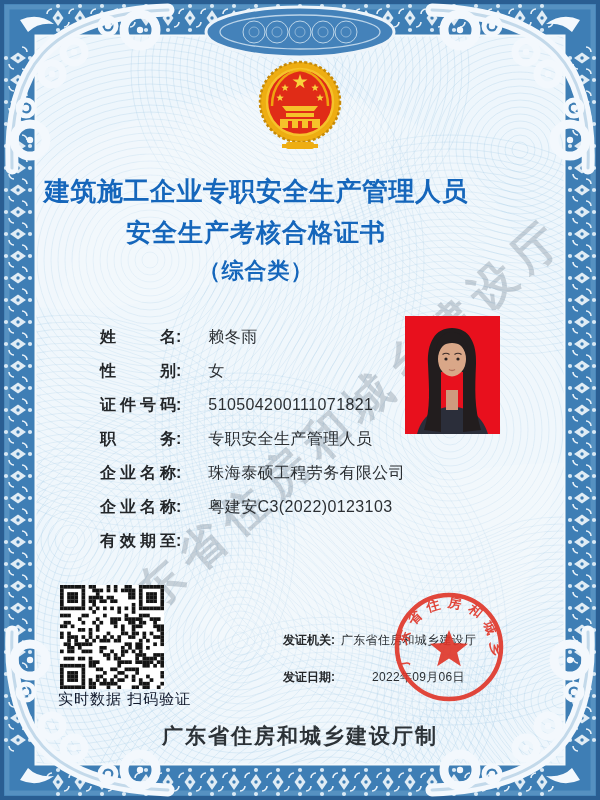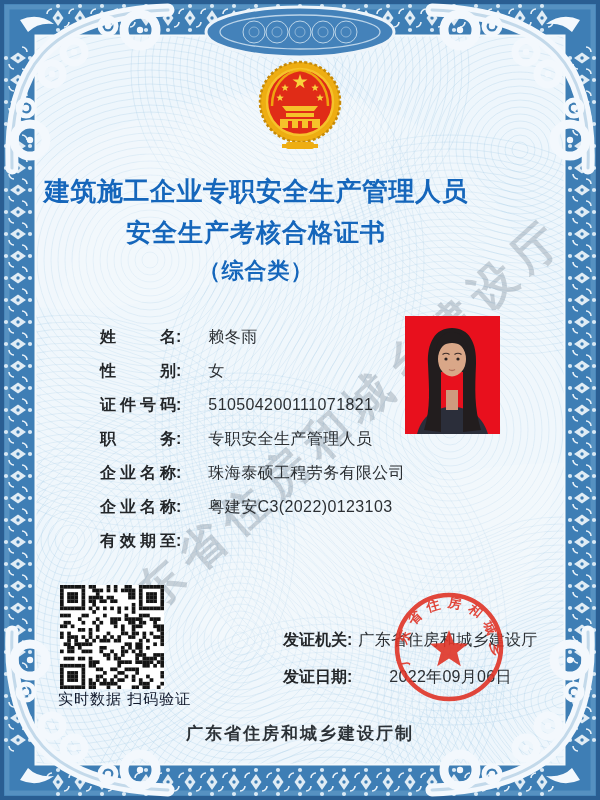--- a/index.html
+++ b/index.html
@@ -26,26 +26,26 @@
   .fields{left:100px;top:320px;width:330px;z-index:2;}
   .frow{display:flex;align-items:center;height:34px;font-size:16px;color:#2b2f33;}
   .flabel{display:inline-block;width:76px;font-weight:800;color:#232629;
           text-align:justify;text-align-last:justify;}
   .fcolon{font-weight:800;color:#232629;}
   .fvalue{margin-left:27px;font-weight:500;letter-spacing:.4px;white-space:nowrap;}
   .photo{left:405px;top:316px;z-index:2;}
   .qr{left:60px;top:585px;z-index:2;}
   .qr-caption{left:58px;top:690px;font-size:15px;color:#0f172a;letter-spacing:1px;z-index:2;}
   .issue{left:283px;top:622px;z-index:2;}
-  .irow{display:flex;align-items:center;height:37px;font-size:16px;}
+  .irow{display:flex;align-items:center;height:37px;font-size:12px;}
   .ilabel{font-weight:800;color:#232629;white-space:nowrap;}
   .ivalue{margin-left:6px;color:#2b2f33;font-weight:500;white-space:nowrap;letter-spacing:.3px;}
   .ivalue.date{margin-left:37px;}
   .seal{left:391px;top:589px;z-index:4;opacity:.9;}
-  .footer{left:0;top:722px;width:600px;text-align:center;font-size:17px;font-weight:800;
+  .footer{left:0;top:722px;width:600px;text-align:center;font-size:21px;font-weight:800;
           color:#2c3237;letter-spacing:2px;z-index:2;}
 </style>
 </head>
 <body>
 
 <div class="cert">
 
   <svg id="bg" width="600" height="800">
       <rect x="0" y="0" width="600" height="800" fill="#eef6fc"></rect>
       <g fill="none" stroke="#a5cbe5" stroke-width="0.7" opacity="0.42">

